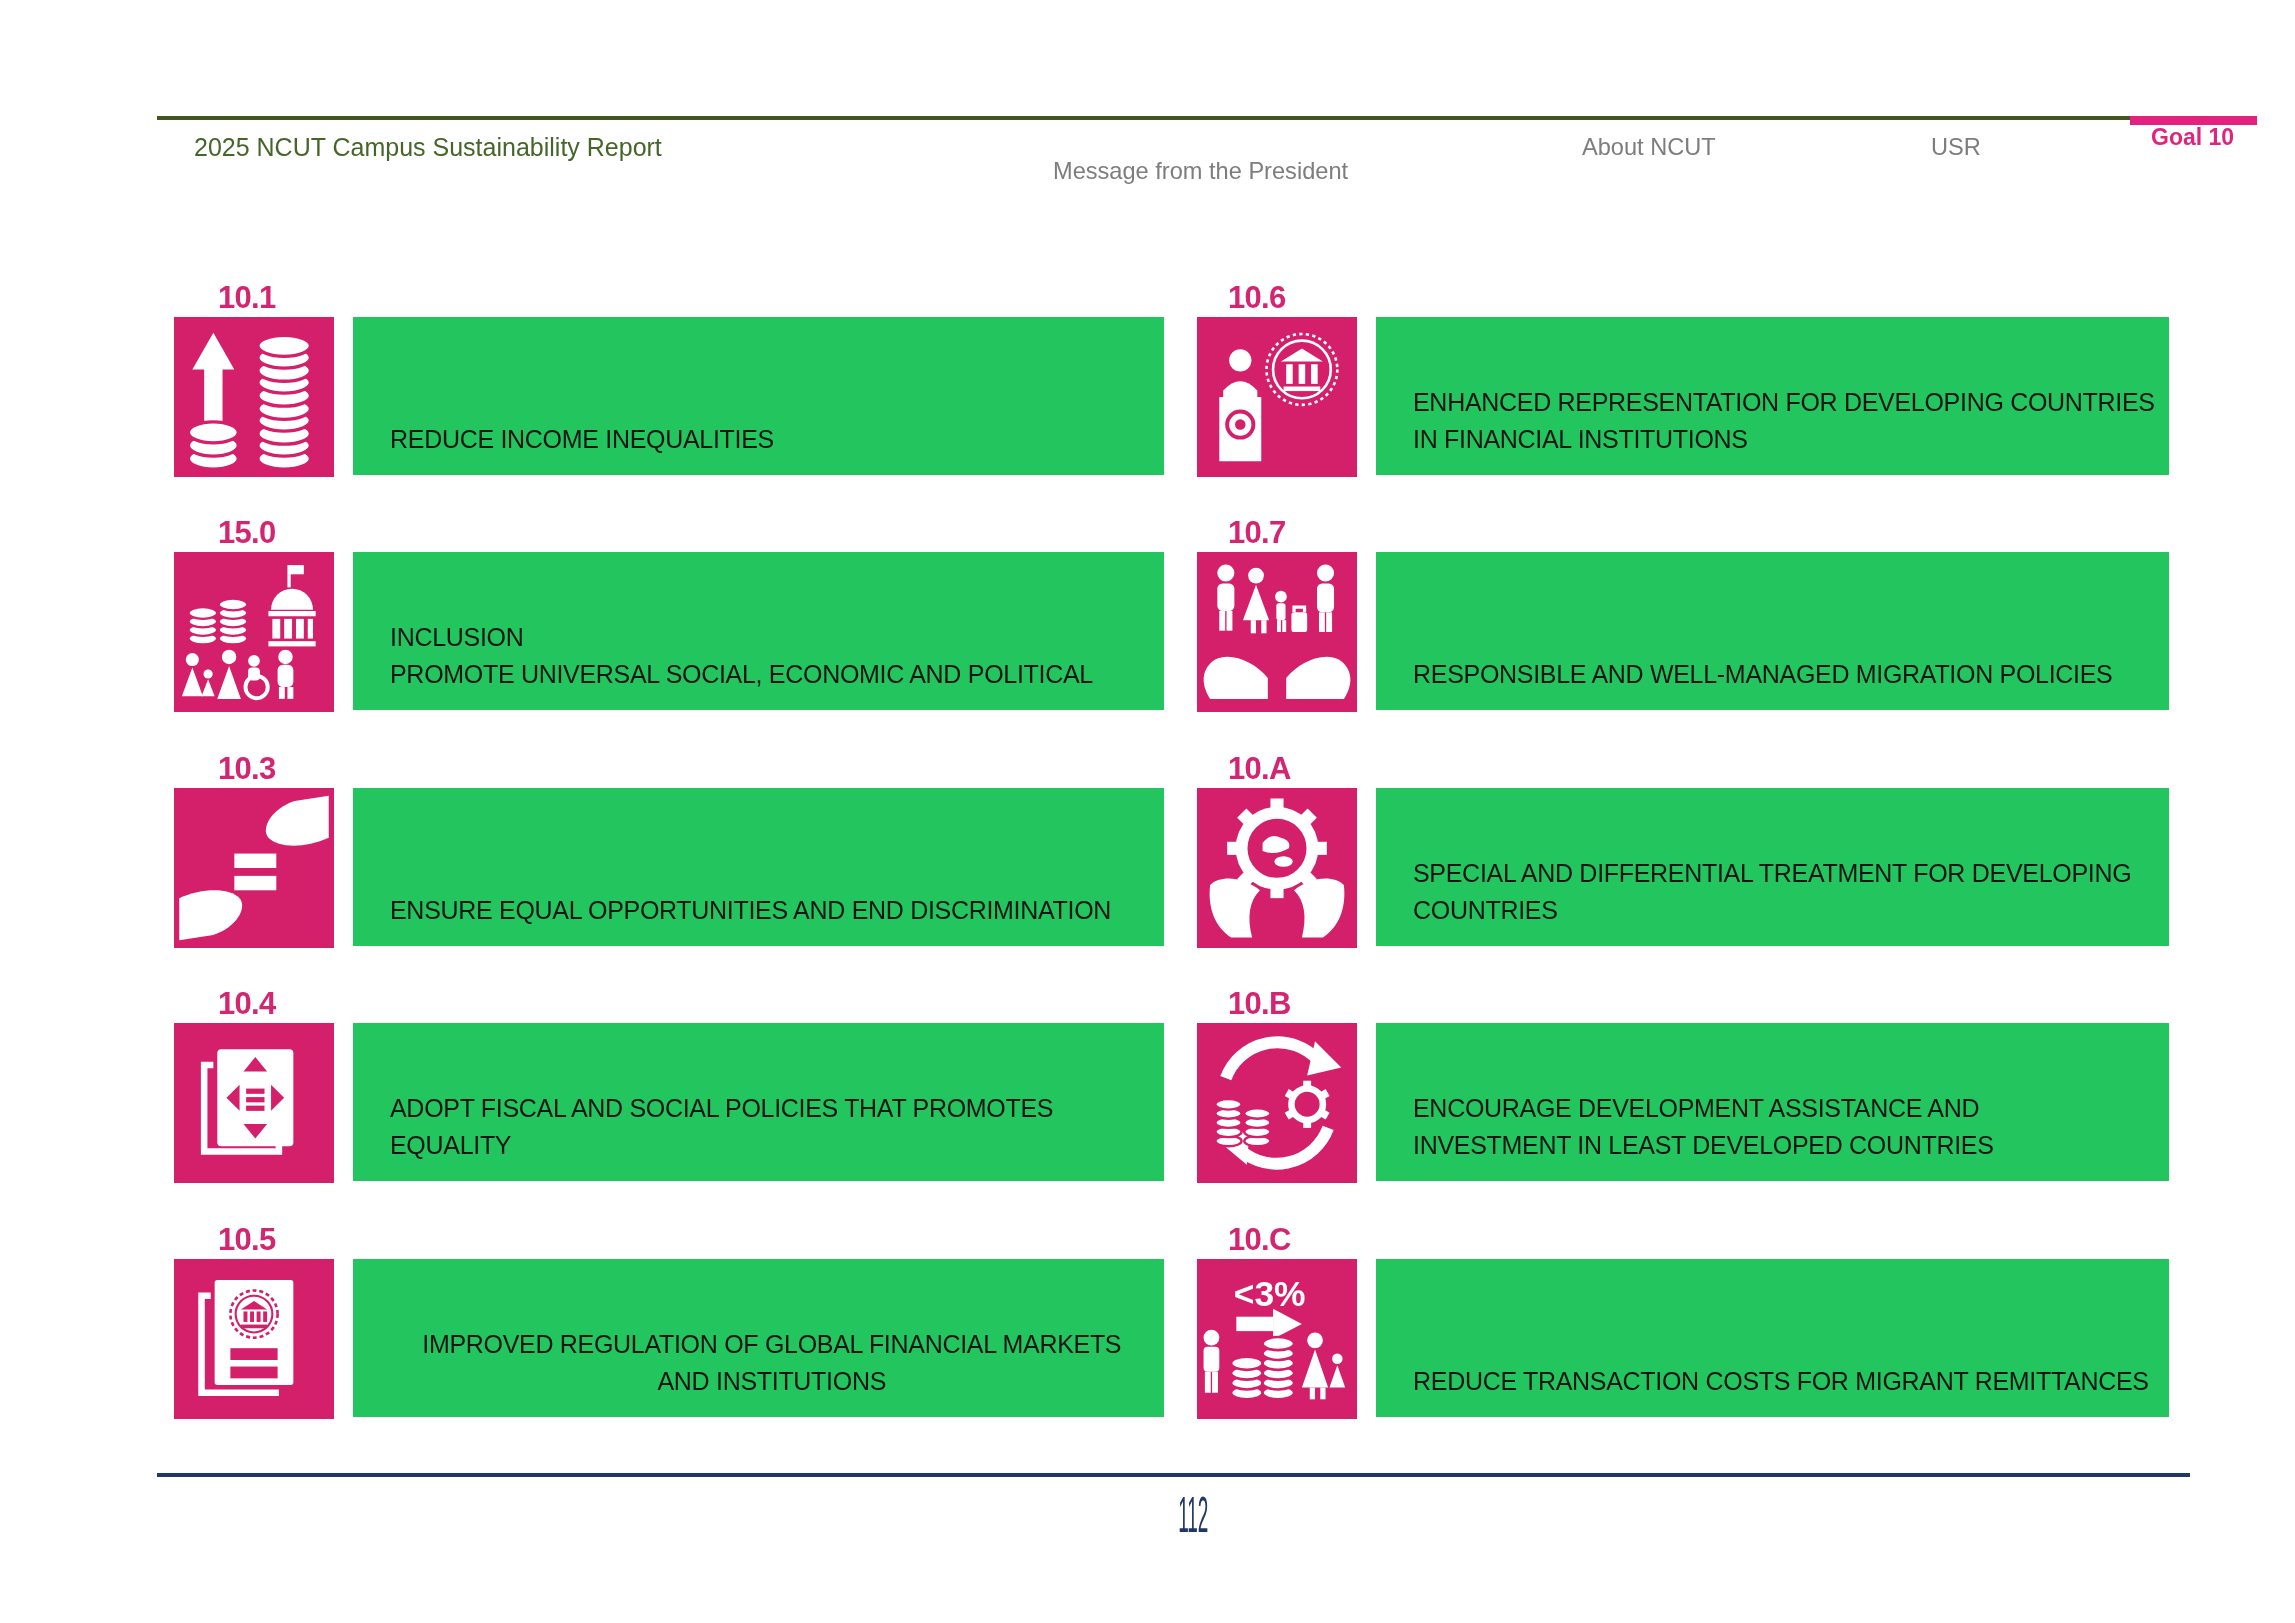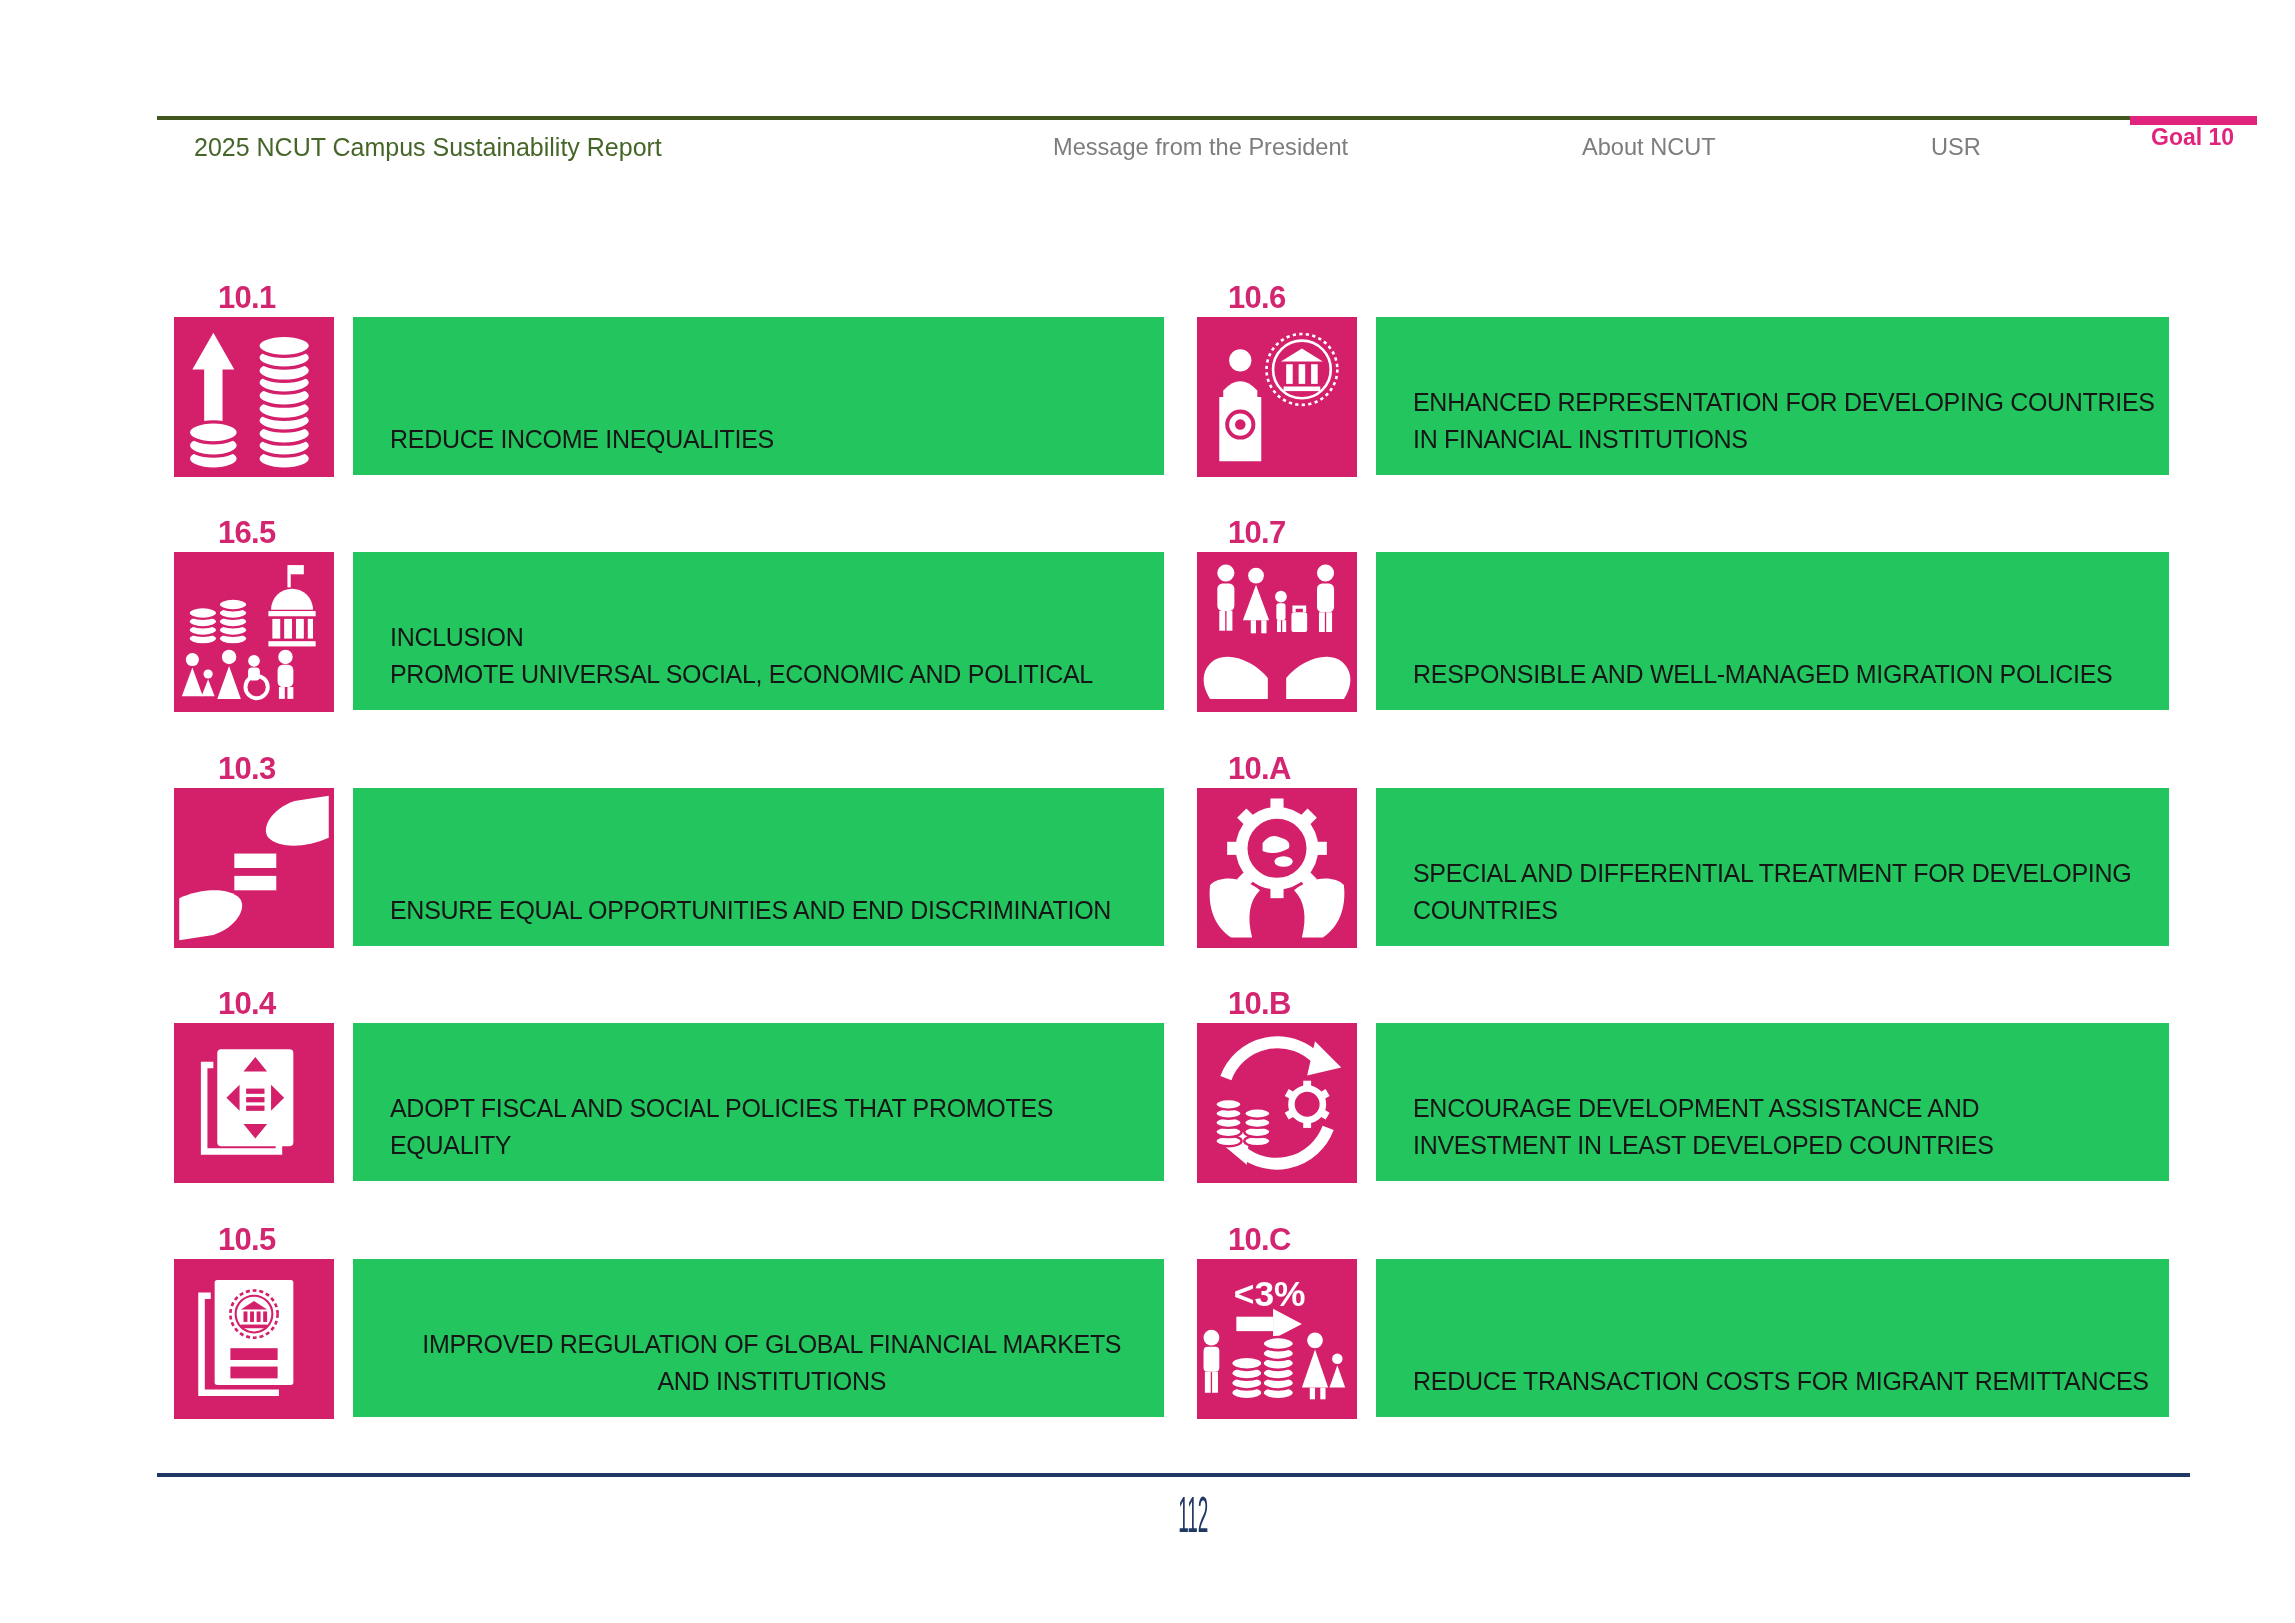--- a/index.html
+++ b/index.html
@@ -29,21 +29,21 @@
   .ftr-line{position:absolute;left:157px;top:1473px;width:2033px;height:3.9px;background:#1f3864;}
   .page-num{position:absolute;left:1158px;top:1486px;width:65px;text-align:center;
     font-size:50px;color:#1f3864;transform:scaleX(0.38);transform-origin:center top;}
 </style>
 </head>
 <body>
 
 <div class="hdr-line"></div>
 <div class="hdr-goalbar"></div>
 <div class="hdr-title">2025 NCUT Campus Sustainability Report</div>
-<div class="nav-item" style="left:1053px;">Message from the President</div>
+<div class="nav-item" style="left:1053px;margin-top:24px;">Message from the President</div>
 <div class="nav-item" style="left:1582px;">About NCUT</div>
 <div class="nav-item" style="left:1931px;">USR</div>
 <div class="nav-goal">Goal 10</div>
 
 <div class="card" style="left:174px;top:280px;">
   <div class="t-num" style="left:44px;">10.1</div>
   <div class="t-icon">
     <svg viewBox="0 0 122 122">
       <polygon points="30,12 14,40 46,40" fill="#fff"></polygon>
       <rect x="23" y="38" width="14" height="44" fill="#fff"></rect>
@@ -64,21 +64,21 @@
       </g>
     </svg>
   </div>
   <div class="t-banner w-left">
     <div class="banner-line">REDUCE INCOME INEQUALITIES</div>
 
   </div>
 </div>
 
 <div class="card" style="left:174px;top:515px;">
-  <div class="t-num" style="left:44px;">16.5</div>
+  <div class="t-num" style="left:44px;">15.0</div>
   <div class="t-icon">
     <svg viewBox="0 0 122 122">
       <g fill="#fff" stroke="#d41f6a" stroke-width="1.8">
         <ellipse cx="22" cy="66" rx="11" ry="4.5"></ellipse>
           <ellipse cx="22" cy="59.5" rx="11" ry="4.5"></ellipse>
           <ellipse cx="22" cy="53" rx="11" ry="4.5"></ellipse>
           <ellipse cx="22" cy="46.5" rx="11" ry="4.5"></ellipse>
         <ellipse cx="45" cy="66" rx="11" ry="4.5"></ellipse>
           <ellipse cx="45" cy="59.5" rx="11" ry="4.5"></ellipse>
           <ellipse cx="45" cy="53" rx="11" ry="4.5"></ellipse>

